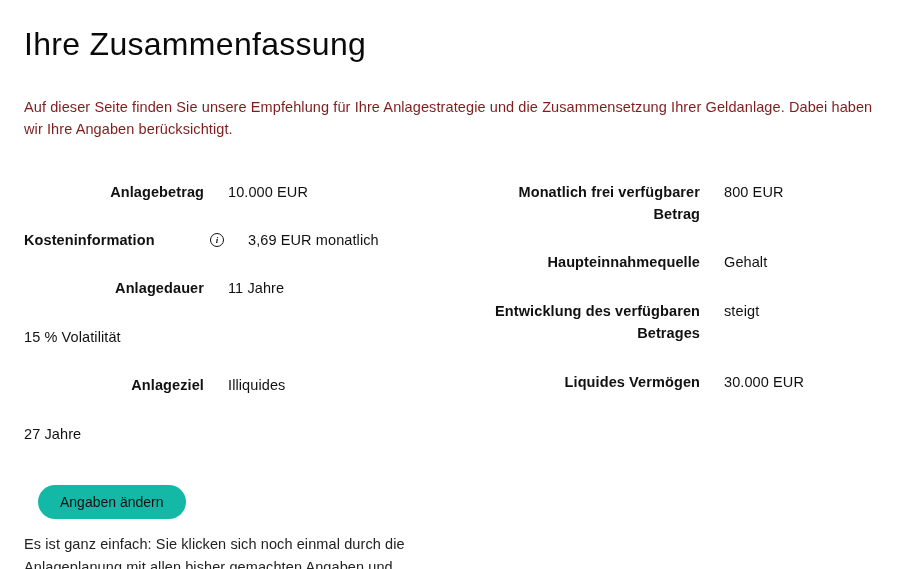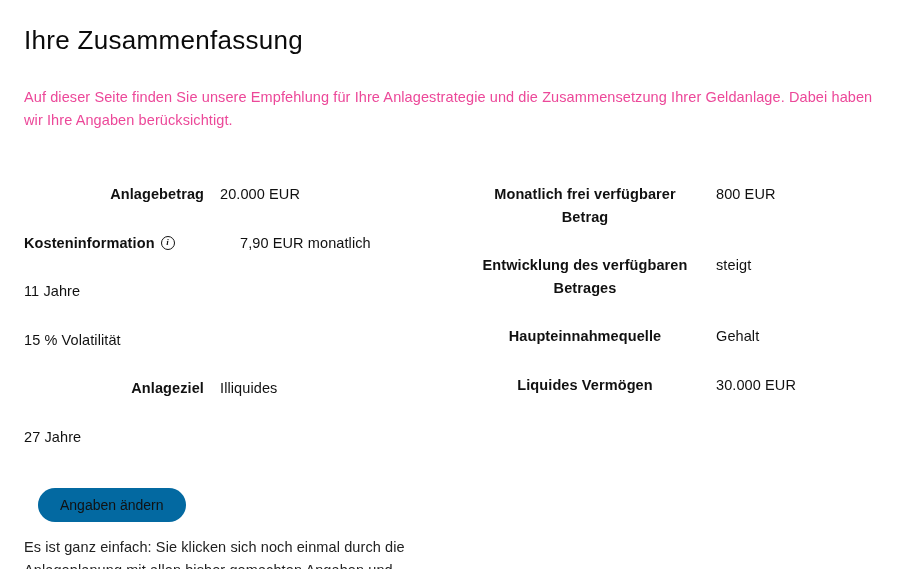--- a/index.html
+++ b/index.html
@@ -7,60 +7,59 @@
     font-family: -apple-system, BlinkMacSystemFont, "Segoe UI", Arial, sans-serif;
     background: #fff;
     color: #101010;
     padding: 20px 24px;
     width: 900px;
     font-size: 14.5px;
     line-height: 1.55;
     letter-spacing: 0.1px;
   }
   h1 {
-    font-size: 26px;
+    font-size: 32px;
     font-weight: 400;
     letter-spacing: 0.3px;
     margin-bottom: 26px;
     color: #0a0a0a;
   }
   .intro {
-    margin-bottom: 52px;
-    color: #ec4899;
+    margin-bottom: 40px;
+    color: #7f1d1d;
   }
   .columns {
     display: flex;
     gap: 40px;
     margin-bottom: 40px;
   }
   .col {
     flex: 1;
     display: flex;
     flex-direction: column;
     gap: 26px;
   }
   .row {
     display: flex;
     align-items: flex-start;
-    gap: 16px;
+    gap: 24px;
   }
   .label {
     flex: 0 0 180px;
     text-align: right;
     font-weight: 600;
     color: #111;
   }
   .col-right .label {
     flex: 0 0 230px;
-    text-align: center;
   }
   .label-with-icon {
     flex: 0 0 200px;
     display: flex;
-    justify-content: flex-start;
+    justify-content: space-between;
     align-items: center;
     gap: 6px;
   }
   .label-with-icon .label {
     flex: initial;
   }
   .info-icon {
     width: 14px;
     height: 14px;
     border: 1.2px solid #111;
@@ -76,21 +75,21 @@
   }
   .value {
     flex: 1;
     color: #111;
   }
   .footer {
     max-width: 420px;
   }
   .btn {
     display: inline-block;
-    background: #0369a1;
+    background: #14b8a6;
     border: none;
     border-radius: 20px;
     padding: 9px 22px;
     font-size: 14px;
     color: #111;
     cursor: pointer;
     margin: 0 0 14px 14px;
   }
   .hint {
     color: #222;
@@ -102,32 +101,33 @@
 <h1>Ihre Zusammenfassung</h1>
 
 <p class="intro">Auf dieser Seite finden Sie unsere Empfehlung für Ihre Anlagestrategie und die Zusammensetzung Ihrer Geldanlage. Dabei haben wir Ihre Angaben berücksichtigt.</p>
 
 <div class="columns">
 
   <div class="col">
 
     <div class="row">
       <span class="label">Anlagebetrag</span>
-      <span class="value">20.000 EUR</span>
+      <span class="value">10.000 EUR</span>
     </div>
 
     <div class="row">
       <span class="label-with-icon">
         <span class="label">Kosteninformation</span>
         <span class="info-icon">i</span>
       </span>
-      <span class="value">7,90 EUR monatlich</span>
+      <span class="value">3,69 EUR monatlich</span>
     </div>
 
     <div class="row">
+      <span class="label">Anlagedauer</span>
       <span class="value">11 Jahre</span>
     </div>
 
     <div class="row">
       <span class="value">15 % Volatilität</span>
     </div>
 
     <div class="row">
       <span class="label">Anlageziel</span>
       <span class="value">Illiquides</span>
@@ -140,27 +140,27 @@
   </div>
 
   <div class="col col-right">
 
     <div class="row">
       <span class="label">Monatlich frei verfügbarer Betrag</span>
       <span class="value">800 EUR</span>
     </div>
 
     <div class="row">
-      <span class="label">Entwicklung des verfügba­ren Betrages</span>
-      <span class="value">steigt</span>
+      <span class="label">Haupteinnahmequelle</span>
+      <span class="value">Gehalt</span>
     </div>
 
     <div class="row">
-      <span class="label">Haupteinnahmequelle</span>
-      <span class="value">Gehalt</span>
+      <span class="label">Entwicklung des verfügba­ren Betrages</span>
+      <span class="value">steigt</span>
     </div>
 
     <div class="row">
       <span class="label">Liquides Vermögen</span>
       <span class="value">30.000 EUR</span>
     </div>
 
 
   </div>
 

